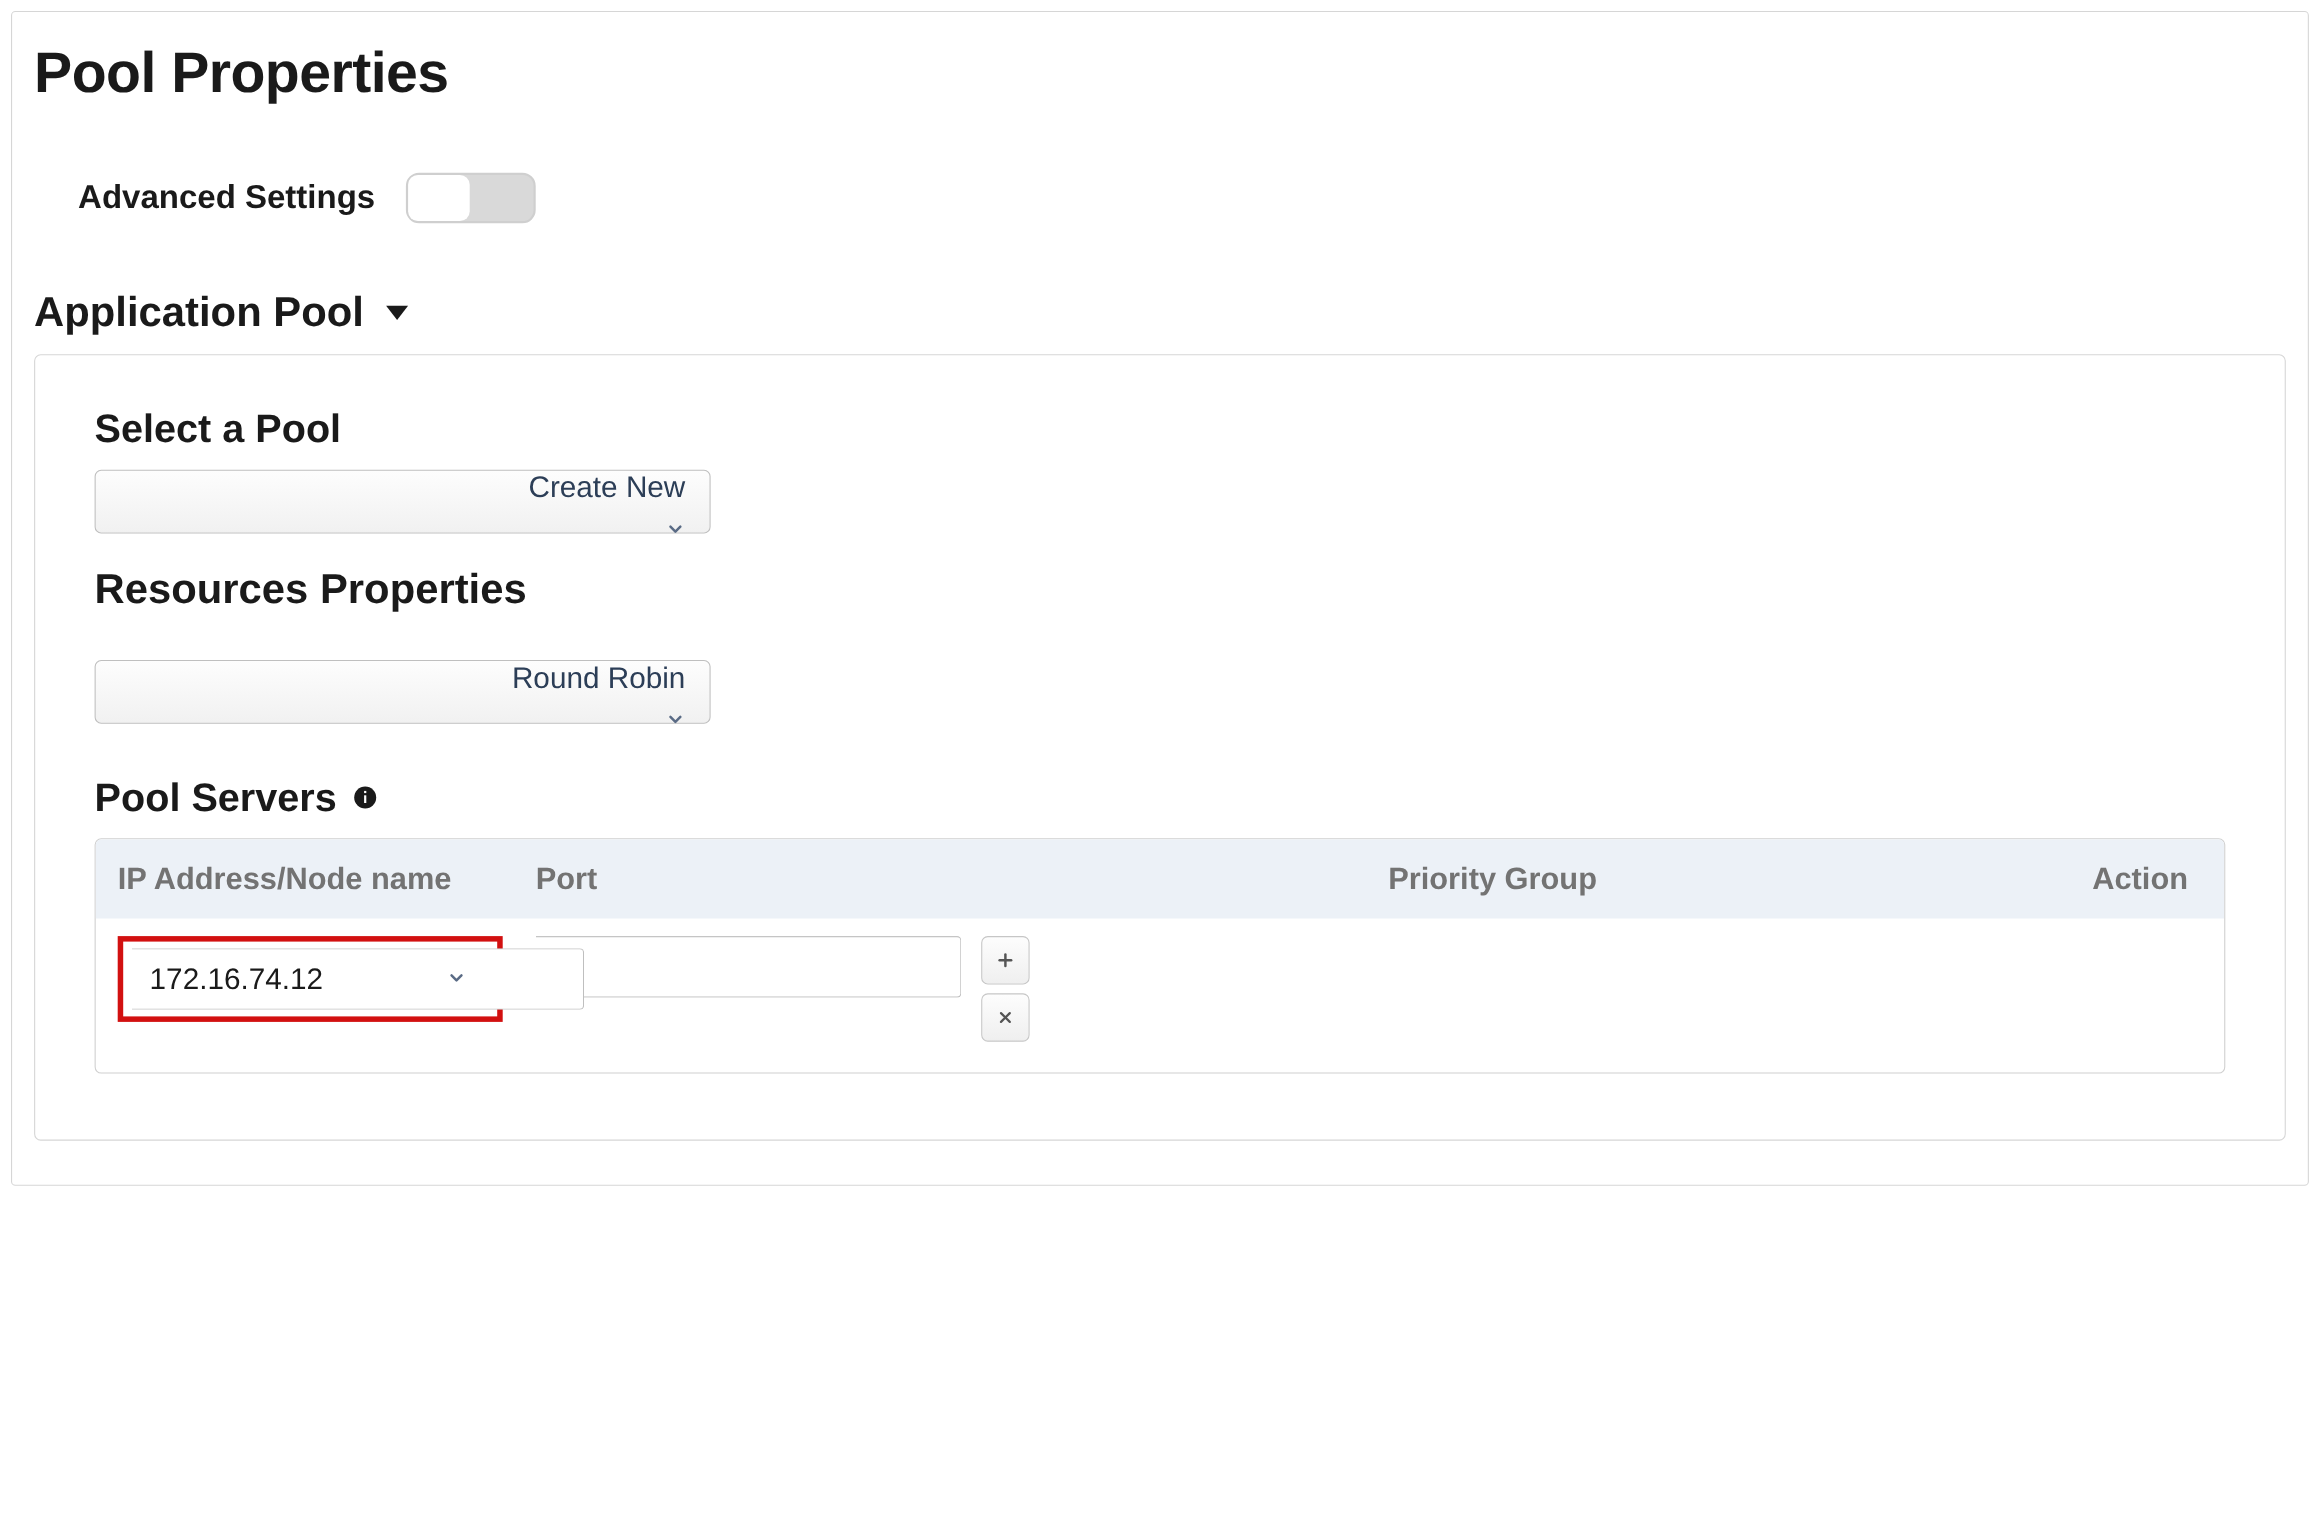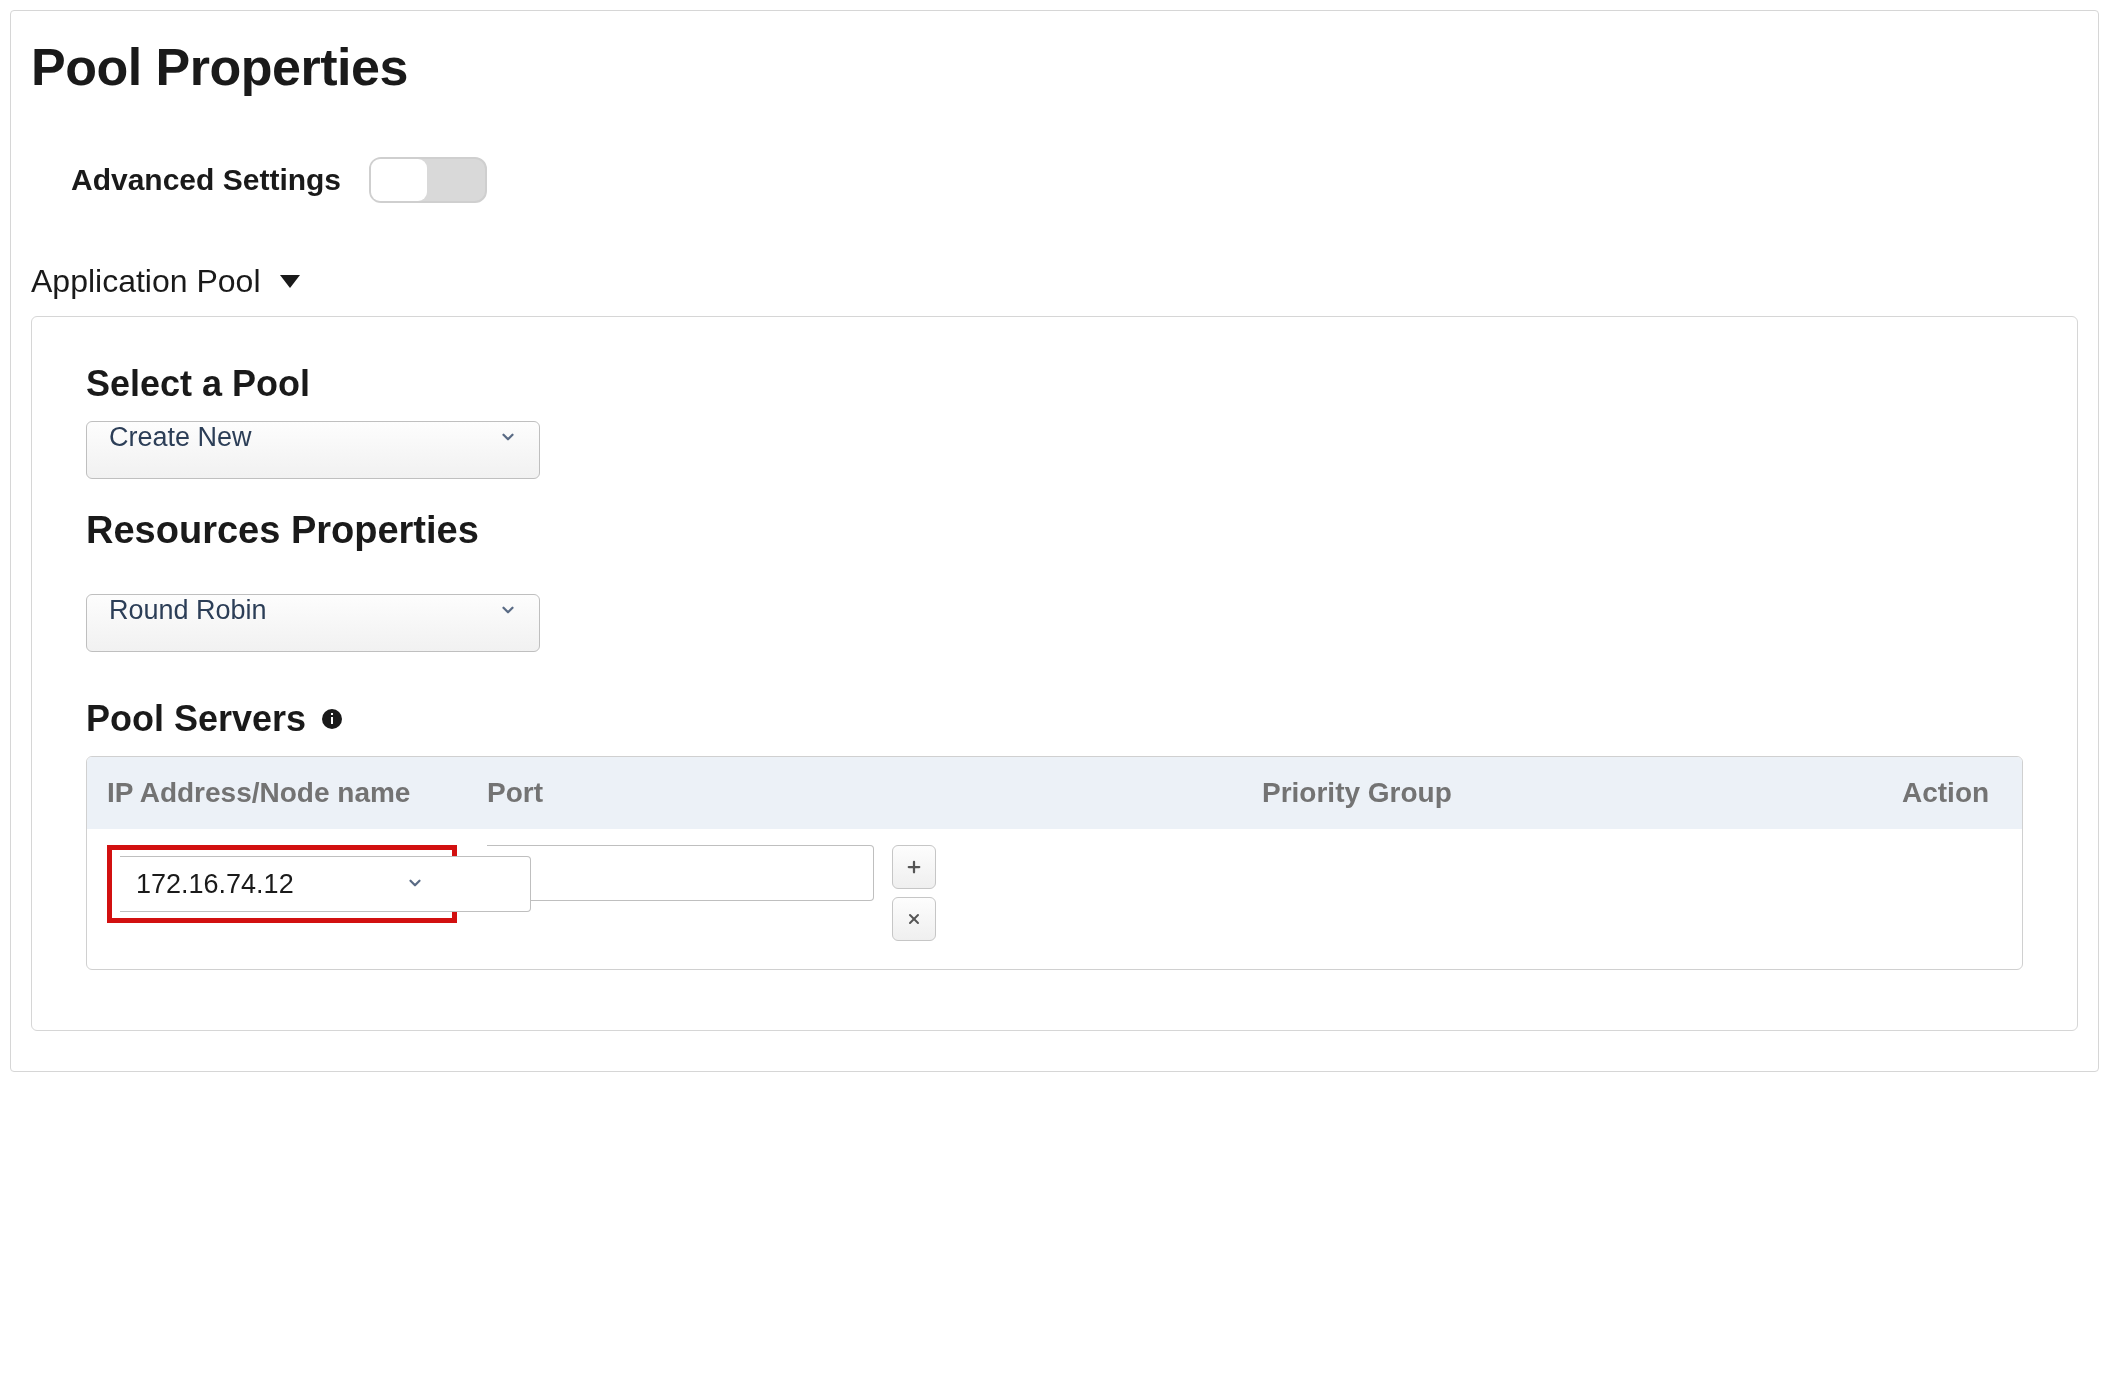--- a/index.html
+++ b/index.html
@@ -45,22 +45,22 @@
     cursor: pointer;
   }
   .toggle-knob {
     position: absolute;
     left: 0px; top: 0px;
     width: 56px; height: 42px;
     background: #fff;
     border-radius: 9px;
   }
   .section-title {
-    font-size: 32px;
-    font-weight: 400;
+    font-size: 38px;
+    font-weight: 700;
     display: flex;
     align-items: center;
     gap: 20px;
     cursor: pointer;
     margin-bottom: 16px;
   }
   .caret-down {
     width: 0; height: 0;
     border-left: 10px solid transparent;
     border-right: 10px solid transparent;
@@ -73,32 +73,33 @@
   }
   .field-label {
     font-size: 36px;
     font-weight: 700;
     margin-bottom: 16px;
     display: flex;
     align-items: center;
     gap: 14px;
   }
   .select {
-    width: 454px;
+    width: 560px;
     height: 58px;
     border: 1.5px solid #bfbfbf;
     border-radius: 6px;
     background: linear-gradient(#fdfdfd, #f1f1f1);
     display: flex;
-    align-items: flex-start;
+    align-items: flex-end;
     justify-content: space-between;
     padding: 0 22px;
     font-size: 27px;
     color: #2c3e57;
     cursor: pointer;
+    flex-direction: column;
   }
   .chevron-icon {
     width: 18px; height: 18px;
   }
   .chevron-icon svg { width: 18px; height: 18px; }
   .help-text {
     font-size: 25px;
     color: #6e6e6e;
     margin-top: 12px;
   }

